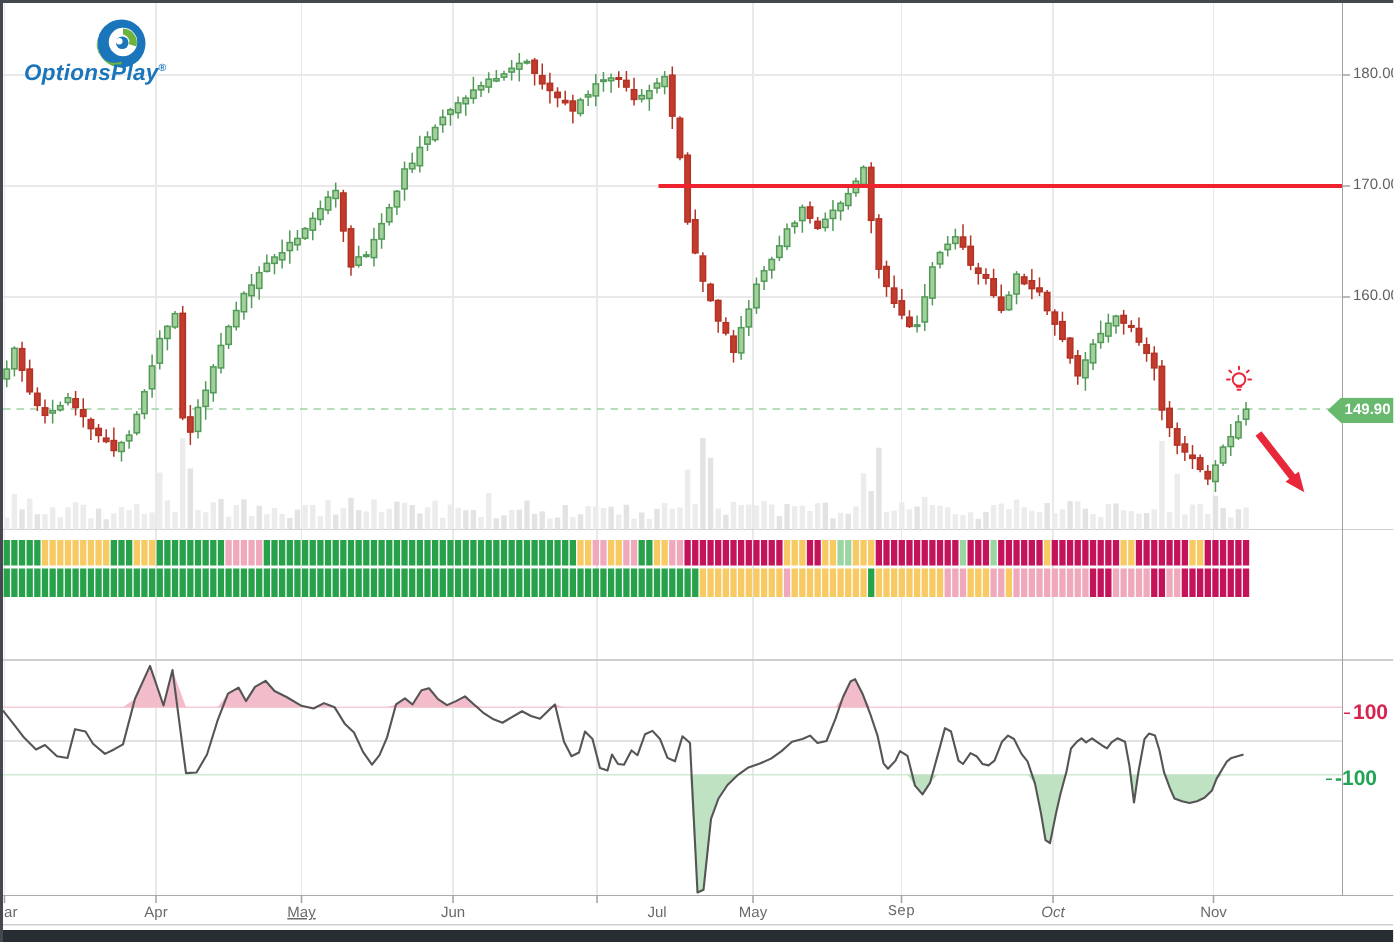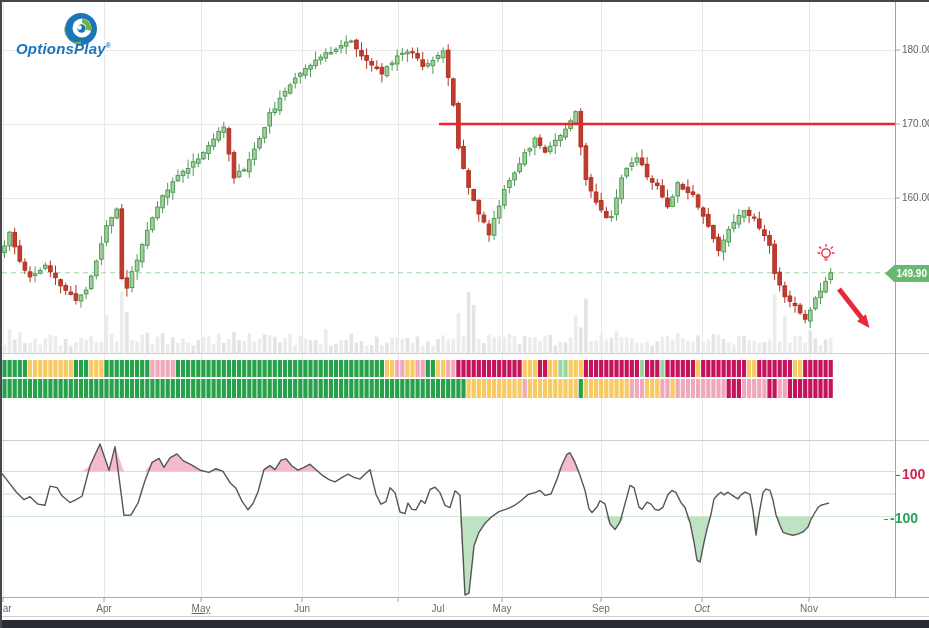--- a/index.html
+++ b/index.html
@@ -931,21 +931,21 @@
       <div class="price-label" style="top: 116px;">170.00</div>
       <div class="price-label" style="top: 190px;">160.00</div>
     </div>
   <div id="xlabels">
       <div class="month-label" style="left: 1px;">Mar</div>
       <div class="month-label" style="left: 102px;">Apr</div>
       <div class="month-label" style="left: 199px; text-decoration: underline;">May</div>
       <div class="month-label" style="left: 300px; text-align: right;">Jun</div>
       <div class="month-label" style="left: 396px; margin-left: 40px;">Jul</div>
       <div class="month-label" style="left: 500px;">May</div>
-      <div class="month-label" style="left: 599px;">Sep</div>
+      <div class="month-label" style="left: 599px; font-family: Liberation Mono, monospace;">Sep</div>
       <div class="month-label" style="left: 700px; font-style: italic;">Oct</div>
       <div class="month-label" style="left: 807px; text-align: right;">Nov</div>
     </div>
 
   <div class="badge">149.90</div>
 
   <div id="osc-hi" class="osc-label"><span class="tick" style="background:#d6234f"></span><span>100</span></div>
   <div id="osc-lo" class="osc-label"><span class="tick" style="background:#23a455"></span><span>-100</span></div>
 
   <div class="xaxis-border"></div>

